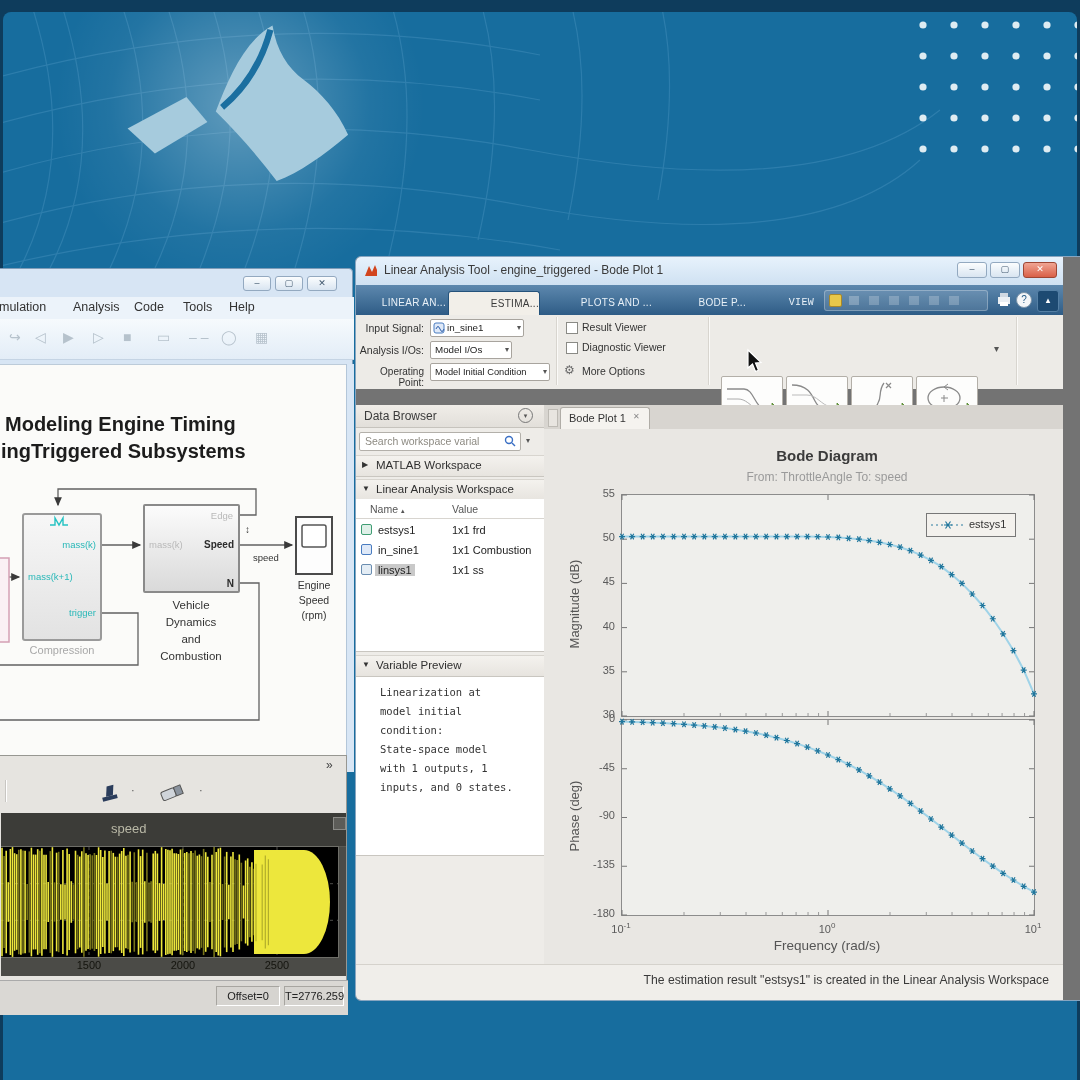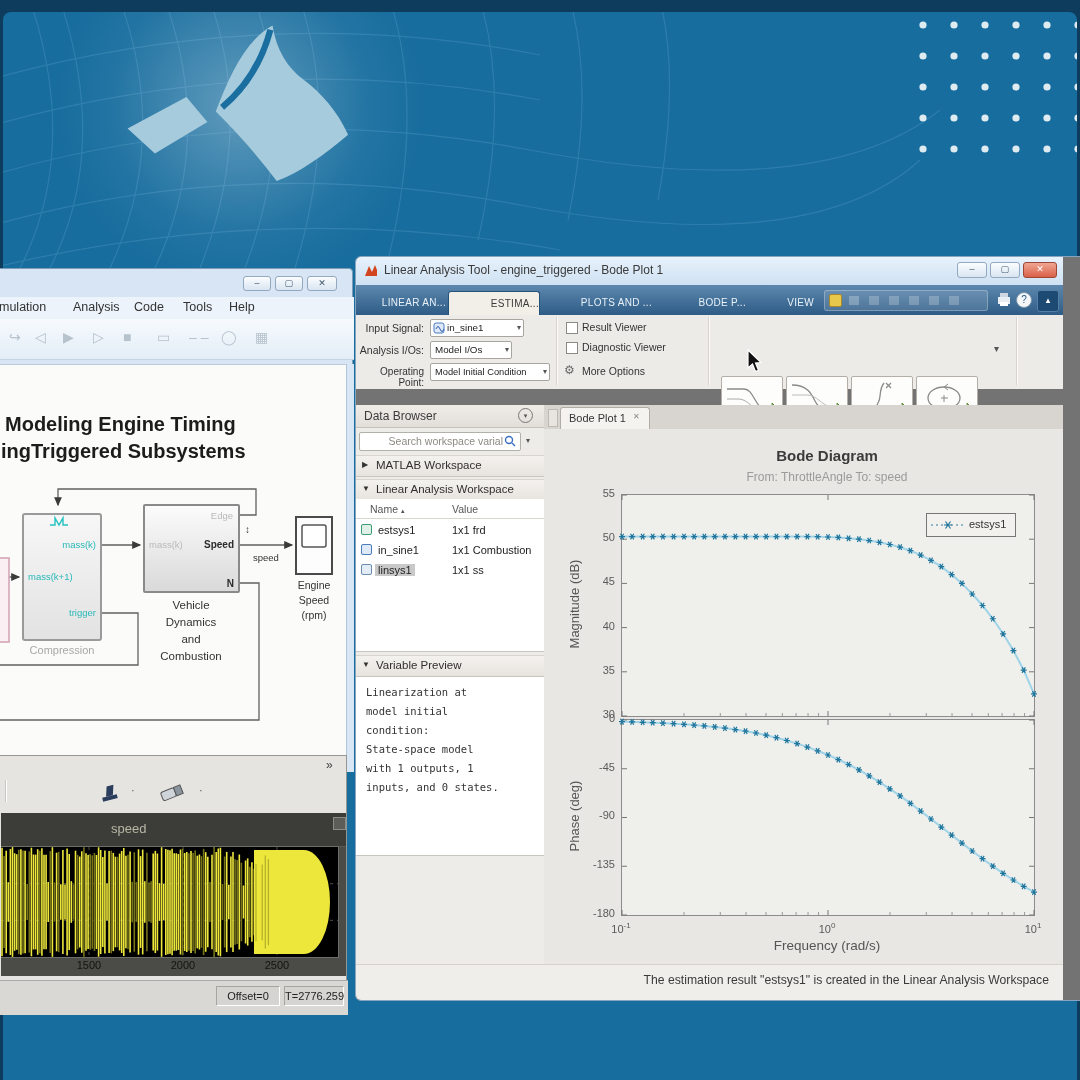--- a/index.html
+++ b/index.html
@@ -58,21 +58,21 @@
        border-top:1px solid #d8d5cf;border-bottom:1px solid #c9c6c0;font-size:11.5px;color:#2f2f2f;}
   .sec .tri{position:absolute;left:6px;top:4px;font-size:8px;color:#333;}
   .sec .txt{position:absolute;left:20px;top:3px;}
   #ws-table{position:absolute;left:0;top:94px;width:188px;height:152px;background:#fff;border-bottom:1px solid #c9c6c0;}
   .th{position:absolute;top:4px;font-size:10.5px;color:#555;}
   .row{position:absolute;left:0;width:188px;height:20px;font-size:11px;color:#222;}
   .ricon{position:absolute;left:5px;top:3px;width:11px;height:11px;border-radius:2px;box-sizing:border-box;font-size:8px;line-height:10px;text-align:center;}
   .rname{position:absolute;left:22px;top:3px;}
   .rval{position:absolute;left:96px;top:3px;}
   #vp-box{position:absolute;left:0;top:272px;width:188px;height:172px;background:#fff;border-bottom:1px solid #c9c6c0;}
-  .vp-line{font-family:"DejaVu Sans Mono",monospace;font-size:10.5px;color:#333;line-height:19px;padding-left:10px;white-space:pre;}
+  .vp-line{font-family:"DejaVu Sans Mono",monospace;font-size:10.5px;color:#333;line-height:19px;padding-left:24px;white-space:pre;}
   
   #doc-area{left:188px;top:148px;width:519px;height:559px;background:#e9e7e3;}
   #doc-tabbar{position:absolute;left:0;top:0;width:519px;height:24px;background:#d8d5d0;border-bottom:1px solid #b5b2ac;}
   #doc-tab{position:absolute;left:16px;top:2px;width:88px;height:22px;background:#f5f3ef;border:1px solid #b0ada7;border-bottom:none;border-radius:3px 3px 0 0;}
   #fig{position:absolute;left:0;top:24px;width:519px;height:535px;background:#e9e7e3;}
   .axes{position:absolute;left:77px;width:412px;background:#efefec;border:1px solid #8c8c8c;}
   .ytick{position:absolute;width:34px;text-align:right;font-size:11px;color:#5a5a5a;left:37px;}
   .xtick{position:absolute;top:492px;width:60px;text-align:center;font-size:11px;color:#5a5a5a;}
   .xtick sup{font-size:8px;}
   .rotlab{position:absolute;transform:translate(-50%,-50%) rotate(-90deg);white-space:nowrap;font-size:13px;color:#555;}
@@ -420,21 +420,21 @@
     <div class="btn-aero abs" style="left:601px;top:5px;width:30px;height:16px;">–</div>
     <div class="btn-aero abs" style="left:634px;top:5px;width:30px;height:16px;">▢</div>
     <div class="btn-aero btn-close abs" style="left:667px;top:5px;width:34px;height:16px;">✕</div>
   </div>
 
   <div id="lat-tabs" class="abs">
     <div class="lat-tab" style="left:4px;width:86px;">LINEAR AN...</div>
     <div class="lat-tab active" style="left:92px;width:90px;">ESTIMA...</div>
     <div class="lat-tab" style="left:186px;width:110px;">PLOTS AND ...</div>
     <div class="lat-tab" style="left:300px;width:90px;">BODE P...</div>
-    <div class="lat-tab" style="left:394px;width:64px;">VIEW</div>
+    <div class="lat-tab" style="left:394px;width:64px;font-family:Liberation Mono, monospace;">VIEW</div>
     <div class="abs" style="left:468px;top:5px;width:162px;height:19px;background:rgba(255,255,255,.12);border:1px solid rgba(255,255,255,.28);border-radius:3px;">
       <div class="abs" style="left:4px;top:3px;width:11px;height:11px;background:#e8c84a;border:1px solid #a8882a;border-radius:2px;"></div>
       <div class="abs" style="left:24px;top:5px;width:10px;height:9px;background:rgba(255,255,255,.25);"></div>
       <div class="abs" style="left:44px;top:5px;width:10px;height:9px;background:rgba(255,255,255,.22);"></div>
       <div class="abs" style="left:64px;top:5px;width:10px;height:9px;background:rgba(255,255,255,.22);"></div>
       <div class="abs" style="left:84px;top:5px;width:10px;height:9px;background:rgba(255,255,255,.22);"></div>
       <div class="abs" style="left:104px;top:5px;width:10px;height:9px;background:rgba(255,255,255,.22);"></div>
       <div class="abs" style="left:124px;top:5px;width:10px;height:9px;background:rgba(255,255,255,.22);"></div>
     </div>
     <svg class="abs" style="left:640px;top:7px;" width="16" height="15">
@@ -519,21 +519,21 @@
     </svg>
   </div>
 
 
   <div id="db-panel" class="abs">
     <div id="db-head">
       <div class="abs" style="left:8px;top:4px;font-size:12px;color:#3b3b3b;">Data Browser</div>
       <div class="abs" style="left:162px;top:3px;width:13px;height:13px;border:1px solid #777;border-radius:50%;font-size:7px;color:#555;text-align:center;line-height:13px;">▾</div>
     </div>
     <div class="abs" style="left:3px;top:27px;width:160px;height:17px;background:#fff;border:1px solid #b3b0aa;border-radius:2px;">
-      <div class="abs" style="left:5px;top:2px;font-size:10.5px;color:#8d8a82;white-space:nowrap;overflow:hidden;width:138px;text-align:right;">Search workspace varial</div>
+      <div class="abs" style="left:5px;top:2px;font-size:10.5px;color:#8d8a82;white-space:nowrap;overflow:hidden;width:138px;">Search workspace varial</div>
       <svg class="abs" style="left:144px;top:2px;" width="12" height="12">
           <circle cx="5" cy="5" r="3.5" stroke="#3a6fc4" fill="none" stroke-width="1.4"></circle>
           <path d="M8,8 L11,11" stroke="#3a6fc4" stroke-width="1.4"></path>
         </svg>
     </div>
     <span class="abs" style="left:170px;top:31px;font-size:8px;color:#555;">▾</span>
     <div class="sec" style="top:50px;">
       <span class="tri">▶</span>
       <span class="txt">MATLAB Workspace</span>
     </div>

